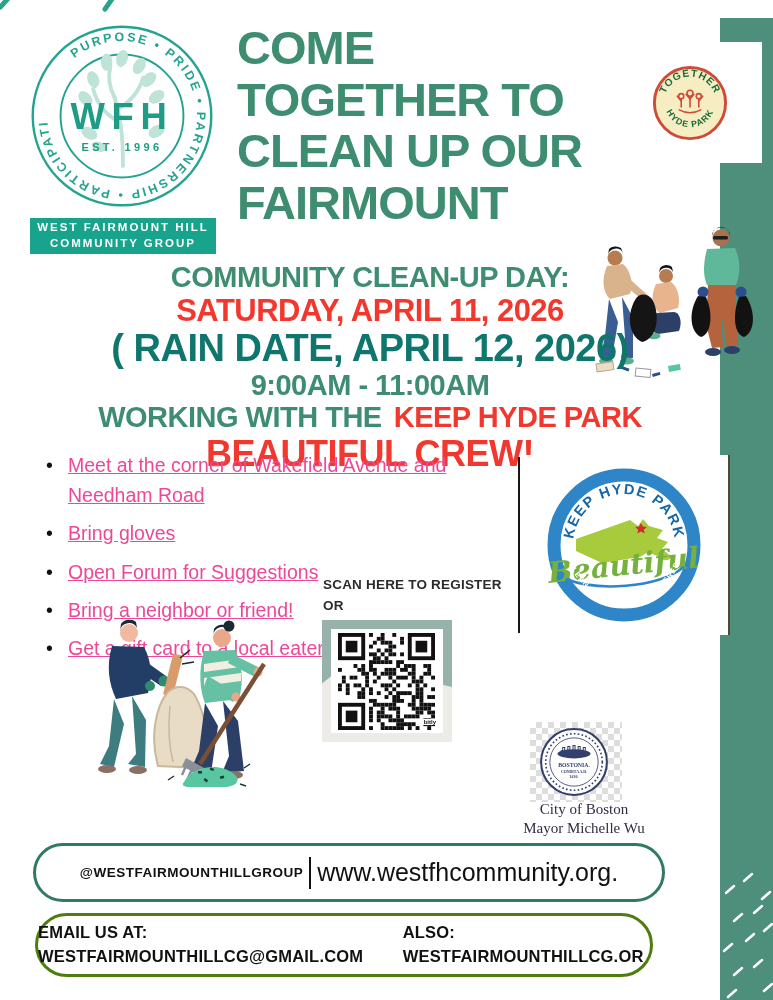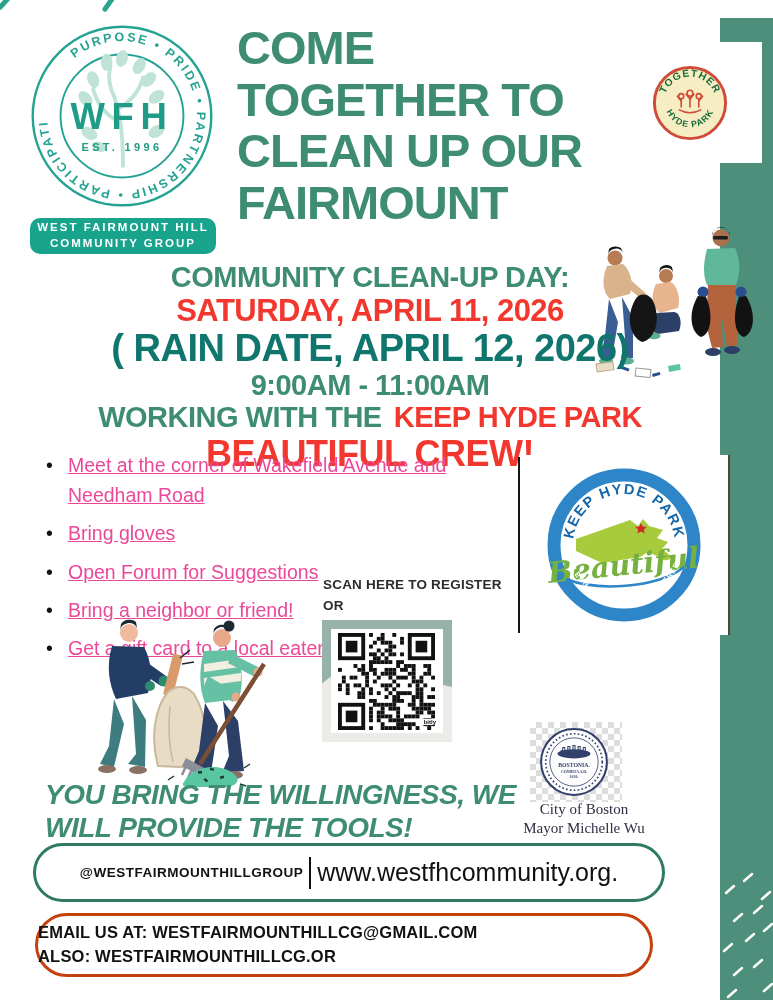--- a/index.html
+++ b/index.html
@@ -9,21 +9,21 @@
   .strip{position:absolute;left:720px;top:18px;width:53px;height:982px;background:#4e8f7c;}
   .strip-notch{position:absolute;left:712px;top:42px;width:50px;height:121px;background:#ffffff;}
   
   .dash{position:absolute;background:#2aa38c;border-radius:3px;}
   .dash1{left:-6px;top:-4px;width:28px;height:5px;transform:rotate(-48deg);}
   .dash2{left:98px;top:-2px;width:26px;height:5px;transform:rotate(-55deg);}
   
   .wfh{position:absolute;left:26px;top:20px;width:192px;height:192px;}
   .banner{position:absolute;left:30px;top:218px;width:186px;height:36px;background:#18a38c;
           color:#fff;font-weight:bold;font-size:11.5px;letter-spacing:2px;text-align:center;
-          display:flex;flex-direction:column;justify-content:center;line-height:1.35;border-radius:10px;}
+          display:flex;flex-direction:column;justify-content:center;line-height:1.35;}
   
   .headline{position:absolute;left:237px;top:22px;width:440px;color:#3e8d70;font-weight:bold;
             font-size:47px;line-height:1.1;letter-spacing:-1px;}
   
   .thp{position:absolute;left:651px;top:64px;width:78px;height:78px;}
   
   .illo-top{position:absolute;left:578px;top:216px;width:196px;height:162px;}
   
   .event{position:absolute;left:60px;top:262px;width:620px;text-align:center;font-weight:800;
          letter-spacing:-0.5px;}
@@ -69,22 +69,22 @@
   .seal{position:absolute;left:538px;top:726px;width:72px;height:72px;}
   .seal-cap{position:absolute;left:498px;top:800px;width:172px;text-align:center;
             font-family:"Liberation Serif",serif;font-size:15px;color:#2e2e44;line-height:1.25;}
   
   .pill1{position:absolute;left:33px;top:843px;width:632px;height:59px;border:3px solid #2e7a63;
          border-radius:31px;background:#fff;display:flex;align-items:center;justify-content:center;
          gap:6px;box-sizing:border-box;}
   .handle{font-size:13.5px;font-weight:bold;letter-spacing:0.5px;color:#111;}
   .pdiv{width:2px;height:32px;background:#111;}
   .website{font-size:25px;color:#111;}
-  .pill2{position:absolute;left:35px;top:913px;width:618px;height:64px;border:3px solid #c2410c;
-         border-radius:32px;background:#fff;display:flex;flex-direction:column;
+  .pill2{position:absolute;left:35px;top:913px;width:618px;height:64px;border:3px solid #4d7c0f;
+         border-radius:32px;background:#fff;display:flex;flex-direction:row;align-items:center;
          justify-content:center;box-sizing:border-box;font-size:16.5px;font-weight:600;color:#111;
          line-height:1.45;letter-spacing:0.2px;}
   
   .dashes{position:absolute;left:720px;top:855px;width:53px;height:145px;}
 </style>
 </head>
 <body>
 
 <div class="page">
 
@@ -501,24 +501,20 @@
     <g>
       <path d="M132,176 C140,160 168,156 182,168 C190,174 184,181 172,181 L138,181 C132,181 129,179 132,176 Z" fill="#57c6a1"></path>
       <rect x="146" y="165" width="4" height="2.5" fill="#1e3a34"></rect>
       <rect x="158" y="162" width="4" height="2.5" fill="#1e3a34" transform="rotate(20 160 163)"></rect>
       <rect x="168" y="170" width="4" height="2.5" fill="#1e3a34" transform="rotate(-15 170 171)"></rect>
       <rect x="152" y="173" width="4" height="2.5" fill="#1e3a34" transform="rotate(40 154 174)"></rect>
       <path d="M122,170 l-6,4 M192,162 l6,-4 M188,178 l6,2" stroke="#1e3a34" stroke-width="1.5"></path>
     </g>
   </svg>
 
-  <div class="tagline">
-    <div>YOU BRING THE WILLINGNESS, WE</div>
-    <div>WILL PROVIDE THE TOOLS!</div>
-  </div>
 
   <div class="checker"></div>
   <svg class="seal" viewBox="0 0 70 70">
     <circle cx="35" cy="35" r="32" fill="#fdfdfd" stroke="#33406b" stroke-width="2"></circle>
     <circle cx="35" cy="35" r="27.5" fill="none" stroke="#33406b" stroke-width="1.6" stroke-dasharray="1.6 2.2"></circle>
     <circle cx="35" cy="35" r="23.5" fill="none" stroke="#33406b" stroke-width="0.8"></circle>
     <ellipse cx="35" cy="27" rx="16" ry="4.5" fill="#33406b"></ellipse>
     <path d="M22,24 h2 v-3 h2 v3 h3 v-4 h2 v4 h3 v-5 h2 v5 h3 v-4 h2 v4 h3 v-3 h2 v3" stroke="#33406b" stroke-width="1" fill="none"></path>
     <text x="35" y="40" text-anchor="middle" font-family="Liberation Serif, serif" font-size="5.6" font-weight="bold" fill="#33406b">BOSTONIA.</text>
     <text x="35" y="46" text-anchor="middle" font-family="Liberation Serif, serif" font-size="3.8" font-weight="bold" fill="#33406b">CONDITA A.D.</text>

